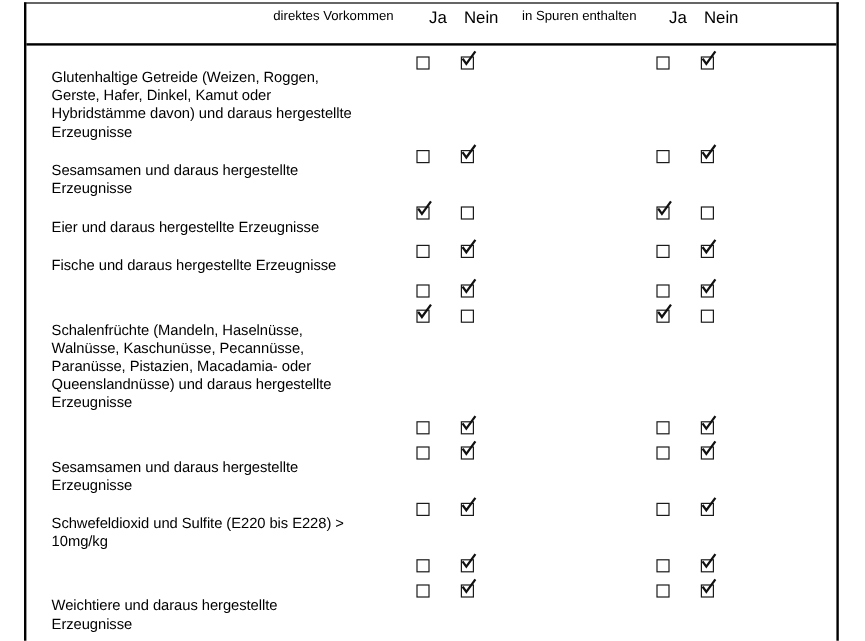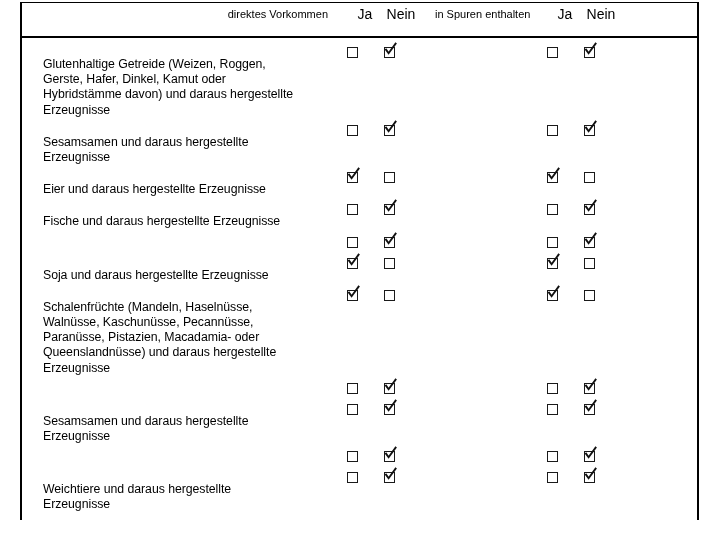--- a/index.html
+++ b/index.html
@@ -230,35 +230,20 @@
             </svg>
           </span>
           <span class="cb c3 off"></span>
           <span class="cb c4 on">
             <svg class="tick" viewBox="0 0 13 13">
               <path d="M2.0 6.6 L4.6 10.2 L11.6 0.6" fill="none" stroke="#111111" stroke-width="1.9" stroke-linecap="square"></path>
             </svg>
           </span>
         </div>
         <div class="row">
-          <span class="row-label">Soja und daraus hergestellte Erzeugnisse</span>
-          <span class="cb c1 on">
-            <svg class="tick" viewBox="0 0 13 13">
-              <path d="M2.0 6.6 L4.6 10.2 L11.6 0.6" fill="none" stroke="#111111" stroke-width="1.9" stroke-linecap="square"></path>
-            </svg>
-          </span>
-          <span class="cb c2 off"></span>
-          <span class="cb c3 on">
-            <svg class="tick" viewBox="0 0 13 13">
-              <path d="M2.0 6.6 L4.6 10.2 L11.6 0.6" fill="none" stroke="#111111" stroke-width="1.9" stroke-linecap="square"></path>
-            </svg>
-          </span>
-          <span class="cb c4 off"></span>
-        </div>
-        <div class="row">
           <span class="row-label">Schalenfrüchte (Mandeln, Haselnüsse,
 Walnüsse, Kaschunüsse, Pecannüsse,
 Paranüsse, Pistazien, Macadamia- oder
 Queenslandnüsse) und daraus hergestellte
 Erzeugnisse</span>
           <span class="cb c1 on">
             <svg class="tick" viewBox="0 0 13 13">
               <path d="M2.0 6.6 L4.6 10.2 L11.6 0.6" fill="none" stroke="#111111" stroke-width="1.9" stroke-linecap="square"></path>
             </svg>
           </span>
@@ -294,20 +279,36 @@
             </svg>
           </span>
           <span class="cb c3 off"></span>
           <span class="cb c4 on">
             <svg class="tick" viewBox="0 0 13 13">
               <path d="M2.0 6.6 L4.6 10.2 L11.6 0.6" fill="none" stroke="#111111" stroke-width="1.9" stroke-linecap="square"></path>
             </svg>
           </span>
         </div>
         <div class="row">
+          <span class="row-label">Schwefeldioxid und Sulfite (E220 bis E228) &gt;
+10mg/kg</span>
+          <span class="cb c1 off"></span>
+          <span class="cb c2 on">
+            <svg class="tick" viewBox="0 0 13 13">
+              <path d="M2.0 6.6 L4.6 10.2 L11.6 0.6" fill="none" stroke="#111111" stroke-width="1.9" stroke-linecap="square"></path>
+            </svg>
+          </span>
+          <span class="cb c3 off"></span>
+          <span class="cb c4 on">
+            <svg class="tick" viewBox="0 0 13 13">
+              <path d="M2.0 6.6 L4.6 10.2 L11.6 0.6" fill="none" stroke="#111111" stroke-width="1.9" stroke-linecap="square"></path>
+            </svg>
+          </span>
+        </div>
+        <div class="row">
           <span class="cb c1 off"></span>
           <span class="cb c2 on">
             <svg class="tick" viewBox="0 0 13 13">
               <path d="M2.0 6.6 L4.6 10.2 L11.6 0.6" fill="none" stroke="#111111" stroke-width="1.9" stroke-linecap="square"></path>
             </svg>
           </span>
           <span class="cb c3 off"></span>
           <span class="cb c4 on">
             <svg class="tick" viewBox="0 0 13 13">
               <path d="M2.0 6.6 L4.6 10.2 L11.6 0.6" fill="none" stroke="#111111" stroke-width="1.9" stroke-linecap="square"></path>

